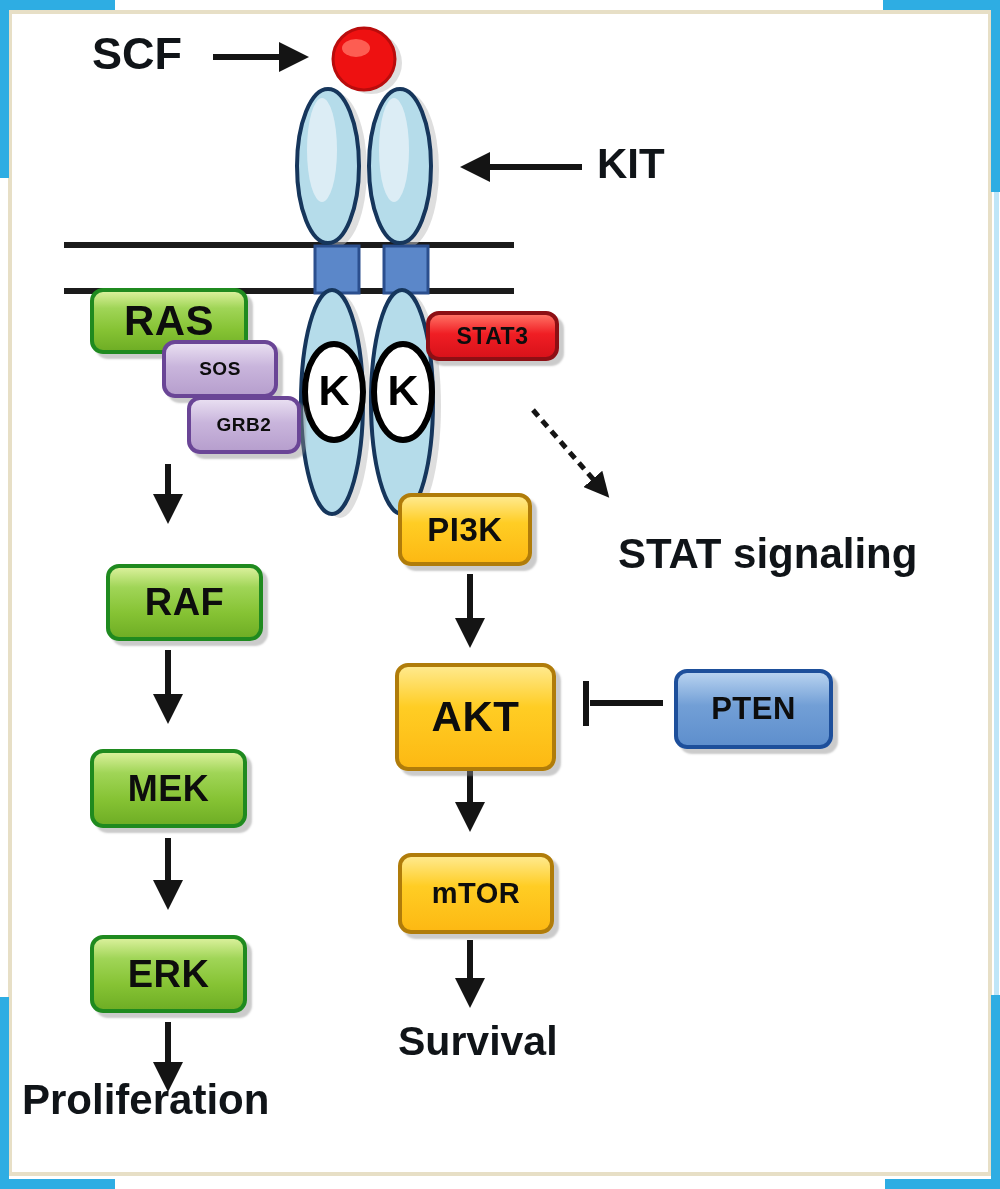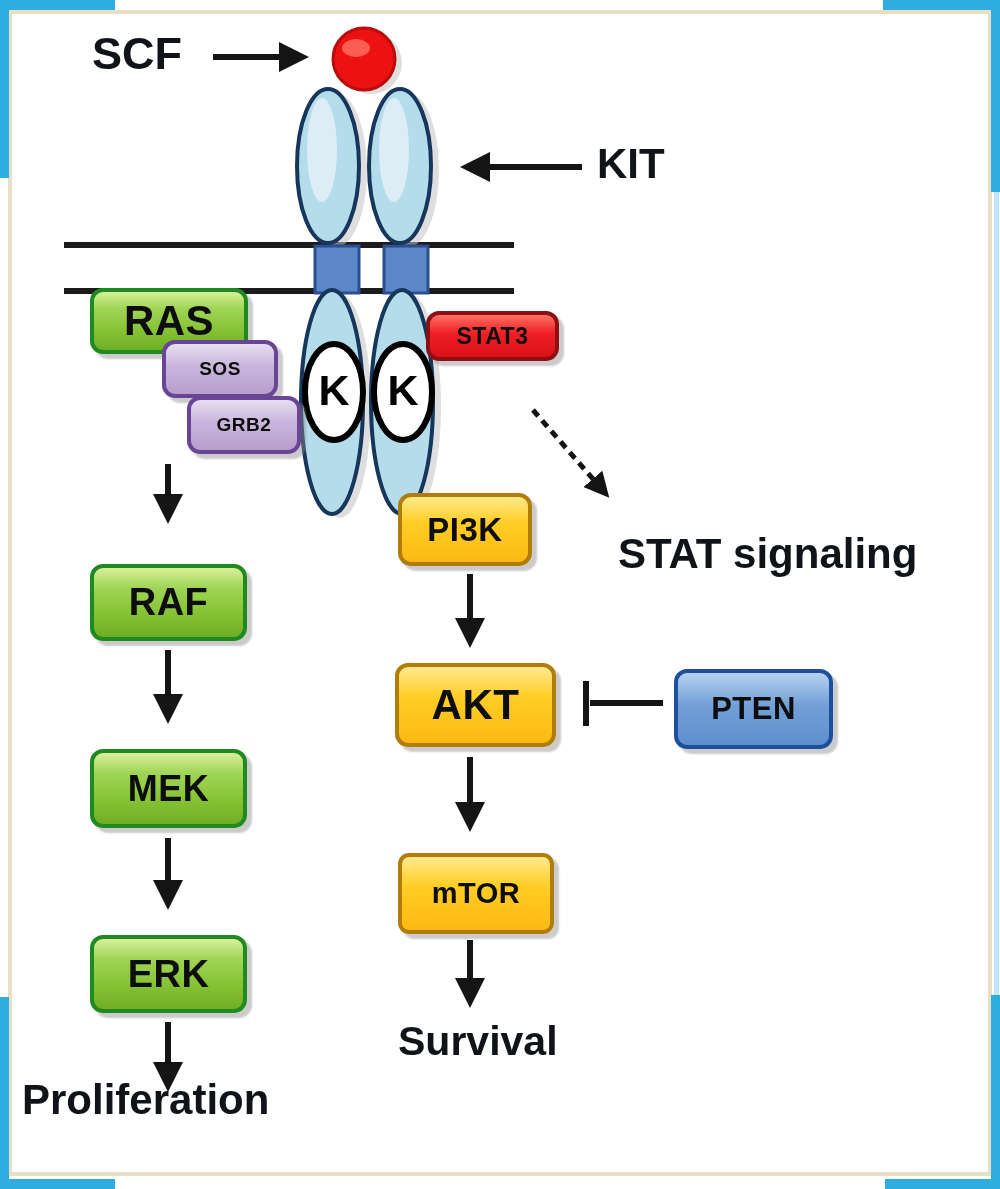--- a/index.html
+++ b/index.html
@@ -102,25 +102,25 @@
   </svg>
 
   <span class="kletter" style="left:334px;top:392px;">K</span>
   <span class="kletter" style="left:403px;top:392px;">K</span>
 
   <div class="node green" style="left:90px;top:288px;width:158px;height:66px;font-size:42px;">RAS</div>
   <div class="node lavender" style="left:162px;top:340px;width:116px;height:58px;font-size:19px;">SOS</div>
   <div class="node lavender" style="left:187px;top:396px;width:114px;height:58px;font-size:19px;">GRB2</div>
   <div class="node red" style="left:426px;top:311px;width:133px;height:50px;font-size:23px;">STAT3</div>
   <div class="node gold" style="left:398px;top:493px;width:134px;height:73px;font-size:33px;">PI3K</div>
-  <div class="node green" style="left:90px;top:564px;width:157px;height:77px;font-size:38px;">RAF</div>
-  <div class="node gold" style="left:395px;top:663px;width:161px;height:84px;font-size:42px;">AKT</div>
+  <div class="node green" style="left:106px;top:564px;width:157px;height:77px;font-size:38px;">RAF</div>
+  <div class="node gold" style="left:395px;top:663px;width:161px;height:108px;font-size:42px;">AKT</div>
   <div class="node blue" style="left:674px;top:669px;width:159px;height:80px;font-size:31px;">PTEN</div>
   <div class="node green" style="left:90px;top:749px;width:157px;height:79px;font-size:36px;">MEK</div>
-  <div class="node gold" style="left:398px;top:853px;width:156px;height:81px;font-size:29px;border-radius:11px;">mTOR</div>
+  <div class="node gold" style="left:398px;top:853px;width:156px;height:81px;font-size:29px;">mTOR</div>
   <div class="node green" style="left:90px;top:935px;width:157px;height:78px;font-size:38px;">ERK</div>
 
   <div class="lbl" style="left:92px;top:28px;font-size:45px;">SCF</div>
   <div class="lbl" style="left:597px;top:140px;font-size:42px;">KIT</div>
   <div class="lbl" style="left:618px;top:530px;font-size:42px;">STAT signaling</div>
   <div class="lbl" style="left:398px;top:1018px;font-size:41px;">Survival</div>
   <div class="lbl" style="left:22px;top:1076px;font-size:42px;">Proliferation</div>
 
 </div>
 

